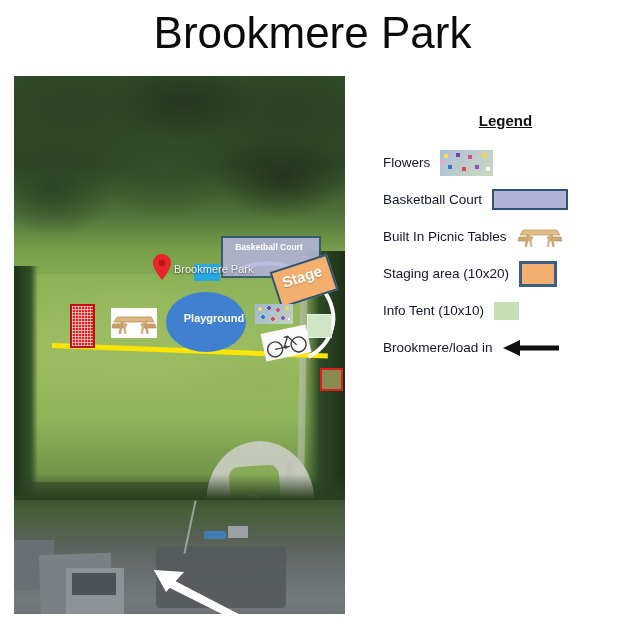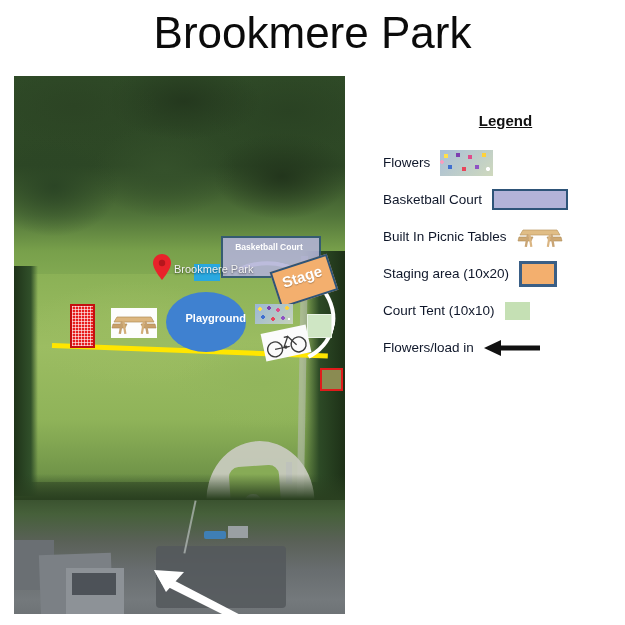--- a/index.html
+++ b/index.html
@@ -130,22 +130,22 @@
     position:absolute;left:260px;top:192px;width:56px;
     text-align:center;font-size:15px;font-weight:700;color:#ffffff;
     transform:rotate(-18deg);
     text-shadow:0 1px 1px rgba(0,0,0,.25);
   }
   .playground-ellipse{
     position:absolute;left:152px;top:216px;width:80px;height:60px;
     background:#3f81d0;border-radius:50%;
   }
   .playground-label{
-    position:absolute;left:152px;top:236px;width:80px;text-align:right;
-    font-size:11px;font-weight:700;color:#ffffff;
+    position:absolute;left:152px;top:236px;width:80px;text-align:center;
+    font-size:11px;font-weight:700;color:#ffffff;padding-left:8px;
   }
   .coq-lib-map{
     position:absolute;left:180px;top:188px;width:26px;height:17px;background:#29a8e0;
   }
   .info-tent-map{
     position:absolute;left:293px;top:238px;width:23px;height:22px;
     background:#cfe6c4;border:1px solid #e8f2e4;
   }
   .flowers-map{
     position:absolute;left:241px;top:228px;width:38px;height:20px;
@@ -364,30 +364,30 @@
 
   <div class="legend-row">
     <span class="legend-label">Staging area (10x20)</span>
     <span class="legend-swatch">
         <span class="sw-stage"></span>
       </span>
   </div>
 
 
   <div class="legend-row">
-    <span class="legend-label">Court Tent (10x10)</span>
+    <span class="legend-label">Info Tent (10x10)</span>
     <span class="legend-swatch">
         <span class="sw-info"></span>
       </span>
   </div>
 
 
 
   <div class="legend-row">
-    <span class="legend-label">Flowers/load in</span>
+    <span class="legend-label">Brookmere/load in</span>
     <span class="legend-swatch">
       <svg class="sw-arrow" viewBox="0 0 56 20">
         <rect x="14" y="7.5" width="42" height="5" fill="#111"></rect>
         <polygon points="0,10 17,2 17,18" fill="#111"></polygon>
       </svg>
     </span>
   </div>
 </div>
 
 </body></html>

